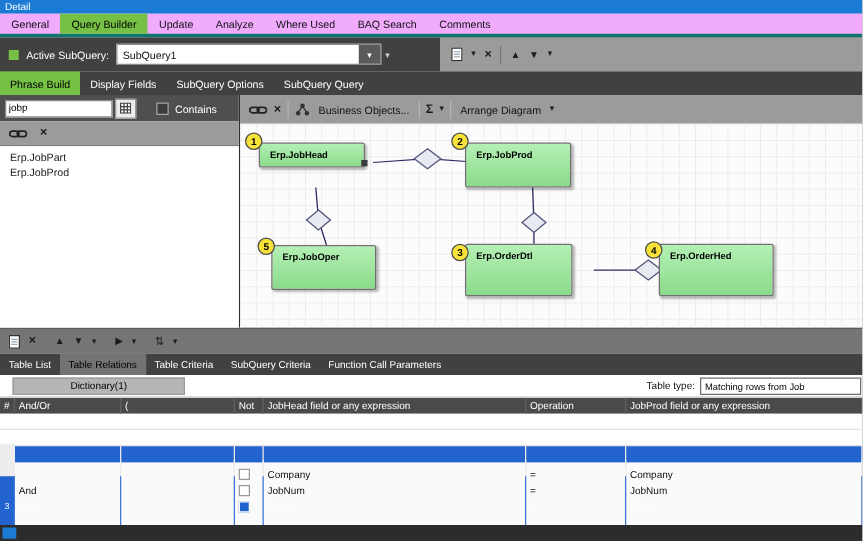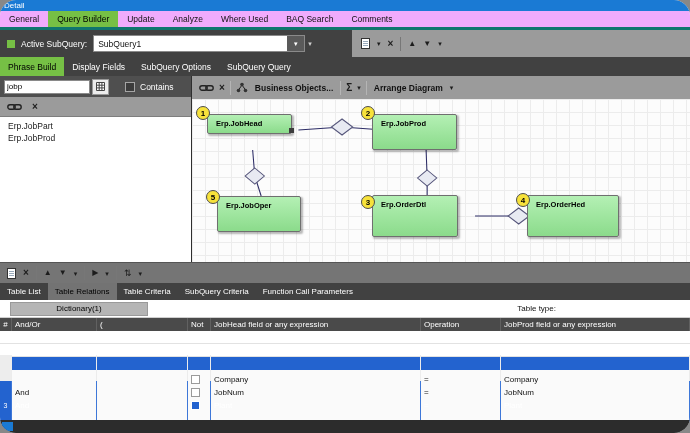--- a/index.html
+++ b/index.html
@@ -1,18 +1,18 @@
 <!DOCTYPE html>
 <html><head>
 <meta charset="utf-8">
 <style>
   * { box-sizing: border-box; margin: 0; padding: 0; }
   body { font-family: "Liberation Sans", sans-serif; background: #888; }
   #app { position: relative; width: 690px; height: 433px; background: #fff; overflow: hidden;
-         font-family: "Liberation Sans", sans-serif; border-radius: 16px; }
+         font-family: "Liberation Sans", sans-serif; }
 
   
   .titlebar { height: 11px; background: #1a7ad4; color: #fff; font-size: 8px; line-height: 11px; padding-left: 4px; }
 
   
   .menutabs { height: 19px; background: #f0abfc; display: flex; align-items: stretch; border-bottom: 3px solid #0f766e; font-size: 8.5px; }
   .menutabs .tab { padding: 0 9px; display: flex; align-items: center; color: #111; cursor: default; }
   .menutabs .tab.active { background: #76c045; color: #000; }
 
   
@@ -43,21 +43,21 @@
                   font-family: "Liberation Sans", sans-serif; }
   .grid-btn { width: 17px; height: 16px; background: #ececec; border: 1px solid #999; display: flex; align-items: center; justify-content: center; margin-left: 2px; }
   .checkbox-dark { width: 10px; height: 10px; border: 1px solid #a5a5a5; background: #3c3c3c; margin-left: 16px; }
   .contains { color: #fff; font-size: 8.5px; margin-left: 5px; }
   .link-row { height: 20px; background: #9b9b9b; display: flex; align-items: center; gap: 10px; padding: 0 7px; border-bottom: 1px solid #7e7e7e; }
   .tree { flex: 1; background: #fff; font-size: 8.5px; padding-top: 3px; color: #1a1a1a; }
   .tree-item { padding: 1px 0 1px 8px; white-space: nowrap; }
 
   .right { flex: 1; display: flex; flex-direction: column; min-width: 0; }
   .dtoolbar { height: 23px; background: #9b9b9b; display: flex; align-items: center; gap: 5px; padding: 0 7px; font-size: 8.5px; color: #111; }
-  .dtool-label { padding: 0 2px; white-space: nowrap; font-weight: bold; }
+  .dtool-label { padding: 0 2px; white-space: nowrap; }
 
   
   .canvas { flex: 1; position: relative; background: #fcfcfc;
             background-image: linear-gradient(#ececec 1px, transparent 1px), linear-gradient(90deg, #ececec 1px, transparent 1px);
             background-size: 13px 13px; overflow: hidden; }
   .wires { position: absolute; left: 0; top: 0; width: 100%; height: 100%; }
   .tbox { position: absolute; background: linear-gradient(#b4f0b4, #8bdb8b); border: 1px solid #6f6f6f; border-radius: 2px;
           box-shadow: 1.5px 1.5px 2px rgba(0,0,0,.28); font-size: 7.5px; font-weight: bold; color: #000; padding: 4px 0 0 8px; z-index: 2; }
   .ncircle { position: absolute; width: 14px; height: 14px; border-radius: 50%; background: #f7e23a; border: 1px solid #4d4d4d;
              font-size: 8px; font-weight: bold; color: #000; display: flex; align-items: center; justify-content: center; z-index: 3; }
@@ -258,20 +258,21 @@
     <div class="tab">Table List</div>
     <div class="tab active">Table Relations</div>
     <div class="tab">Table Criteria</div>
     <div class="tab">SubQuery Criteria</div>
     <div class="tab">Function Call Parameters</div>
   </div>
 
   <div class="dictrow">
     <div class="dict-btn">Dictionary(1)</div>
     <span class="join-label">Table type:</span>
+    <input class="join-input" value="Matching rows from Job" style="">
   </div>
 
   <div class="rgrid">
     <div class="g-head">
       <div class="cell" style="justify-content:center;padding:0;">#</div>
       <div class="cell">And/Or</div>
       <div class="cell">(</div>
       <div class="cell">Not</div>
       <div class="cell">JobHead field or any expression</div>
       <div class="cell">Operation</div>

